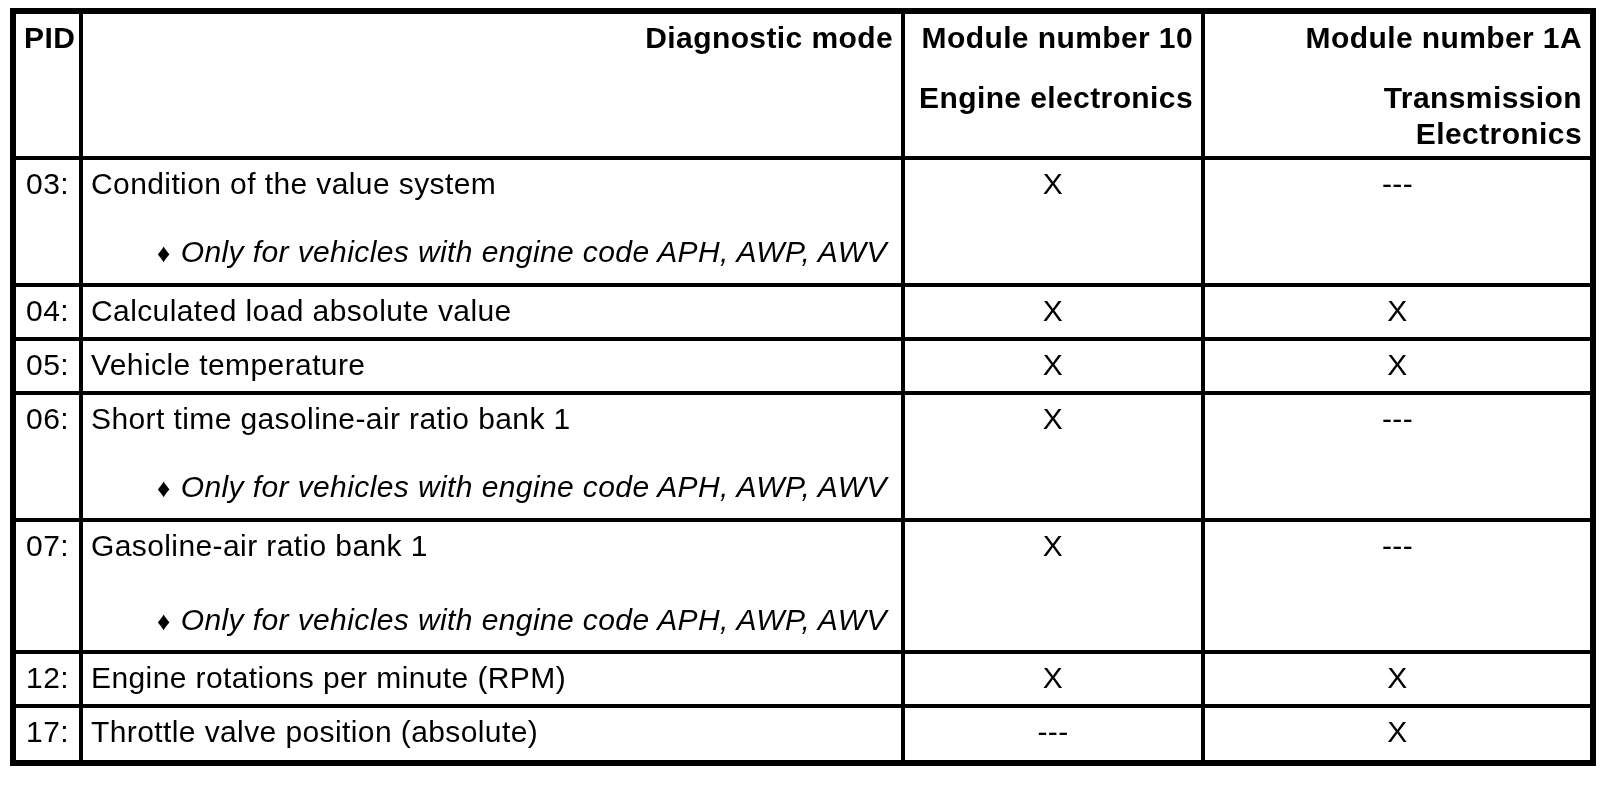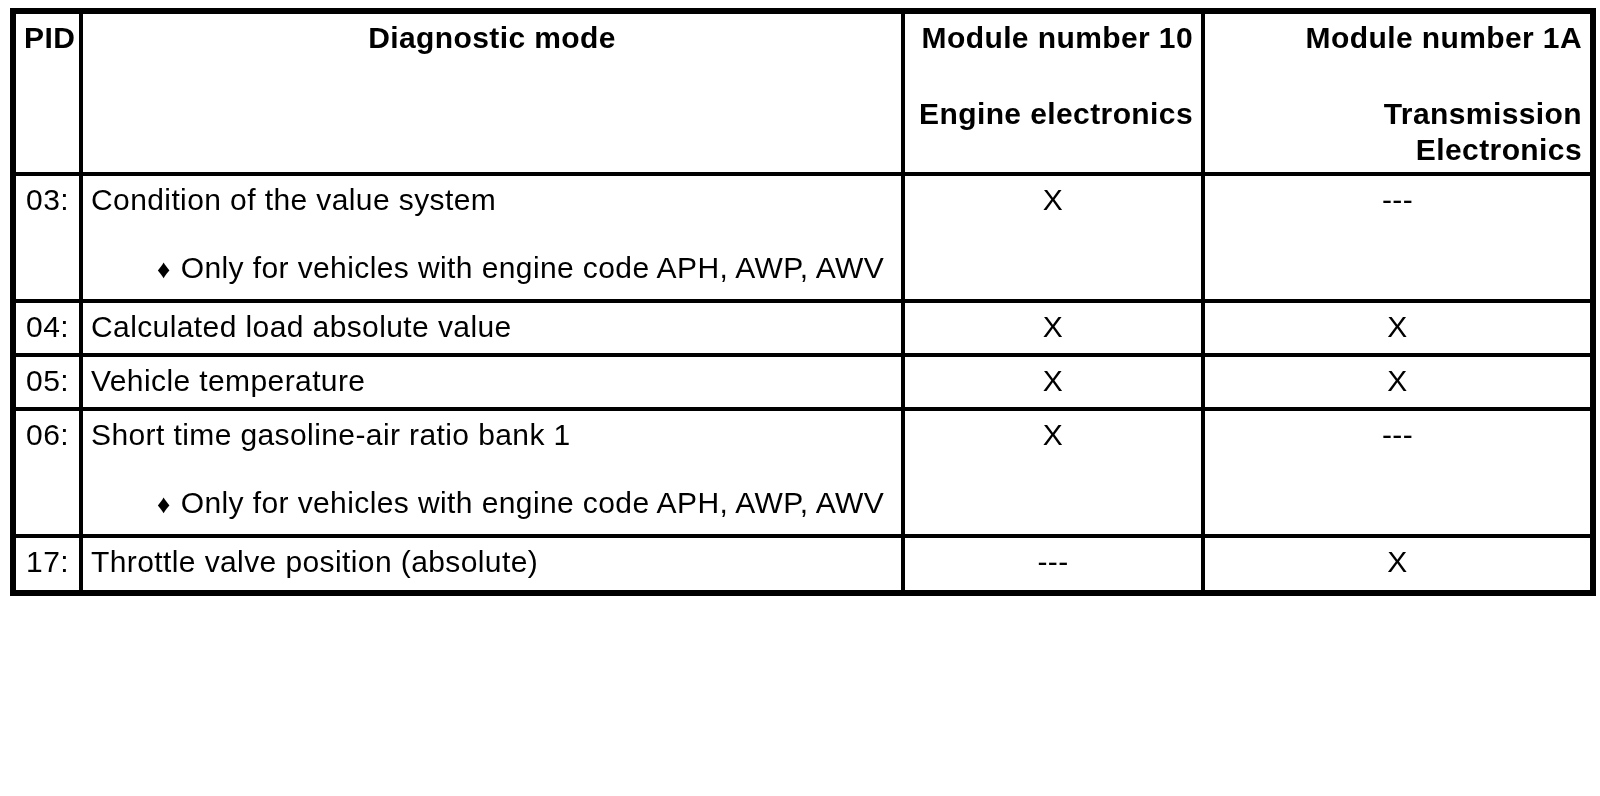--- a/index.html
+++ b/index.html
@@ -38,35 +38,35 @@
   col.c-mode { width: 822px; }
   col.c-m10  { width: 300px; }
   col.c-m1a  { width: 390px; }
 
   tr.header-row    { height: 122px; }
   tr.row-tall      { height: 127px; }
   tr.row-short     { height: 54px;  }
 
   th {
     font-weight: 700;
-    text-align: center;
+    text-align: right;
     padding-top: 10px;
   }
   th.center { text-align: right; }
-  th .module-sub { margin-top: 40px; }
+  th .module-sub { margin-top: 24px; }
 
   td.pid-cell {
     text-align: center;
     padding-left: 12px;
     white-space: nowrap;
   }
   td.mode-cell { padding-left: 10px; }
   td.mark-cell { text-align: center; }
 
-  .mode-note { margin-top: 32px; padding-left: 66px; white-space: nowrap; }
+  .mode-note { margin-top: 32px; padding-left: 66px; white-space: nowrap; font-style: italic; }
   .bullet { display: inline-block; margin-right: 10px; font-size: 26px; }
 </style>
 </head>
 <body>
 
 <div class="page">
   <table class="diag">
     <colgroup>
       <col class="c-pid">
         <col class="c-mode">
@@ -123,21 +123,40 @@
       <td class="mode-cell">
         <div>Short time gasoline-air ratio bank 1</div>
         <div class="mode-note">
           <span class="bullet">♦</span><span>Only for vehicles with engine code APH, AWP, AWV</span>
         </div>
       </td>
       <td class="mark-cell">X</td>
       <td class="mark-cell">---</td>
     </tr>
 
+    <tr class="row-tall" style="height:132px">
+      <td class="pid-cell">07:</td>
+      <td class="mode-cell">
+        <div>Gasoline-air ratio bank 1</div>
+        <div class="mode-note" style="margin-top:38px">
+          <span class="bullet">♦</span><span>Only for vehicles with engine code APH, AWP, AWV</span>
+        </div>
+      </td>
+      <td class="mark-cell">X</td>
+      <td class="mark-cell">---</td>
+    </tr>
 
+    <tr class="row-short">
+      <td class="pid-cell">12:</td>
+      <td class="mode-cell">
+        <div>Engine rotations per minute (RPM)</div>
+      </td>
+      <td class="mark-cell">X</td>
+      <td class="mark-cell">X</td>
+    </tr>
 
 
     <tr class="row-short" style="height:57px">
       <td class="pid-cell">17:</td>
       <td class="mode-cell">
         <div>Throttle valve position (absolute)</div>
       </td>
       <td class="mark-cell">---</td>
       <td class="mark-cell">X</td>
     </tr>

